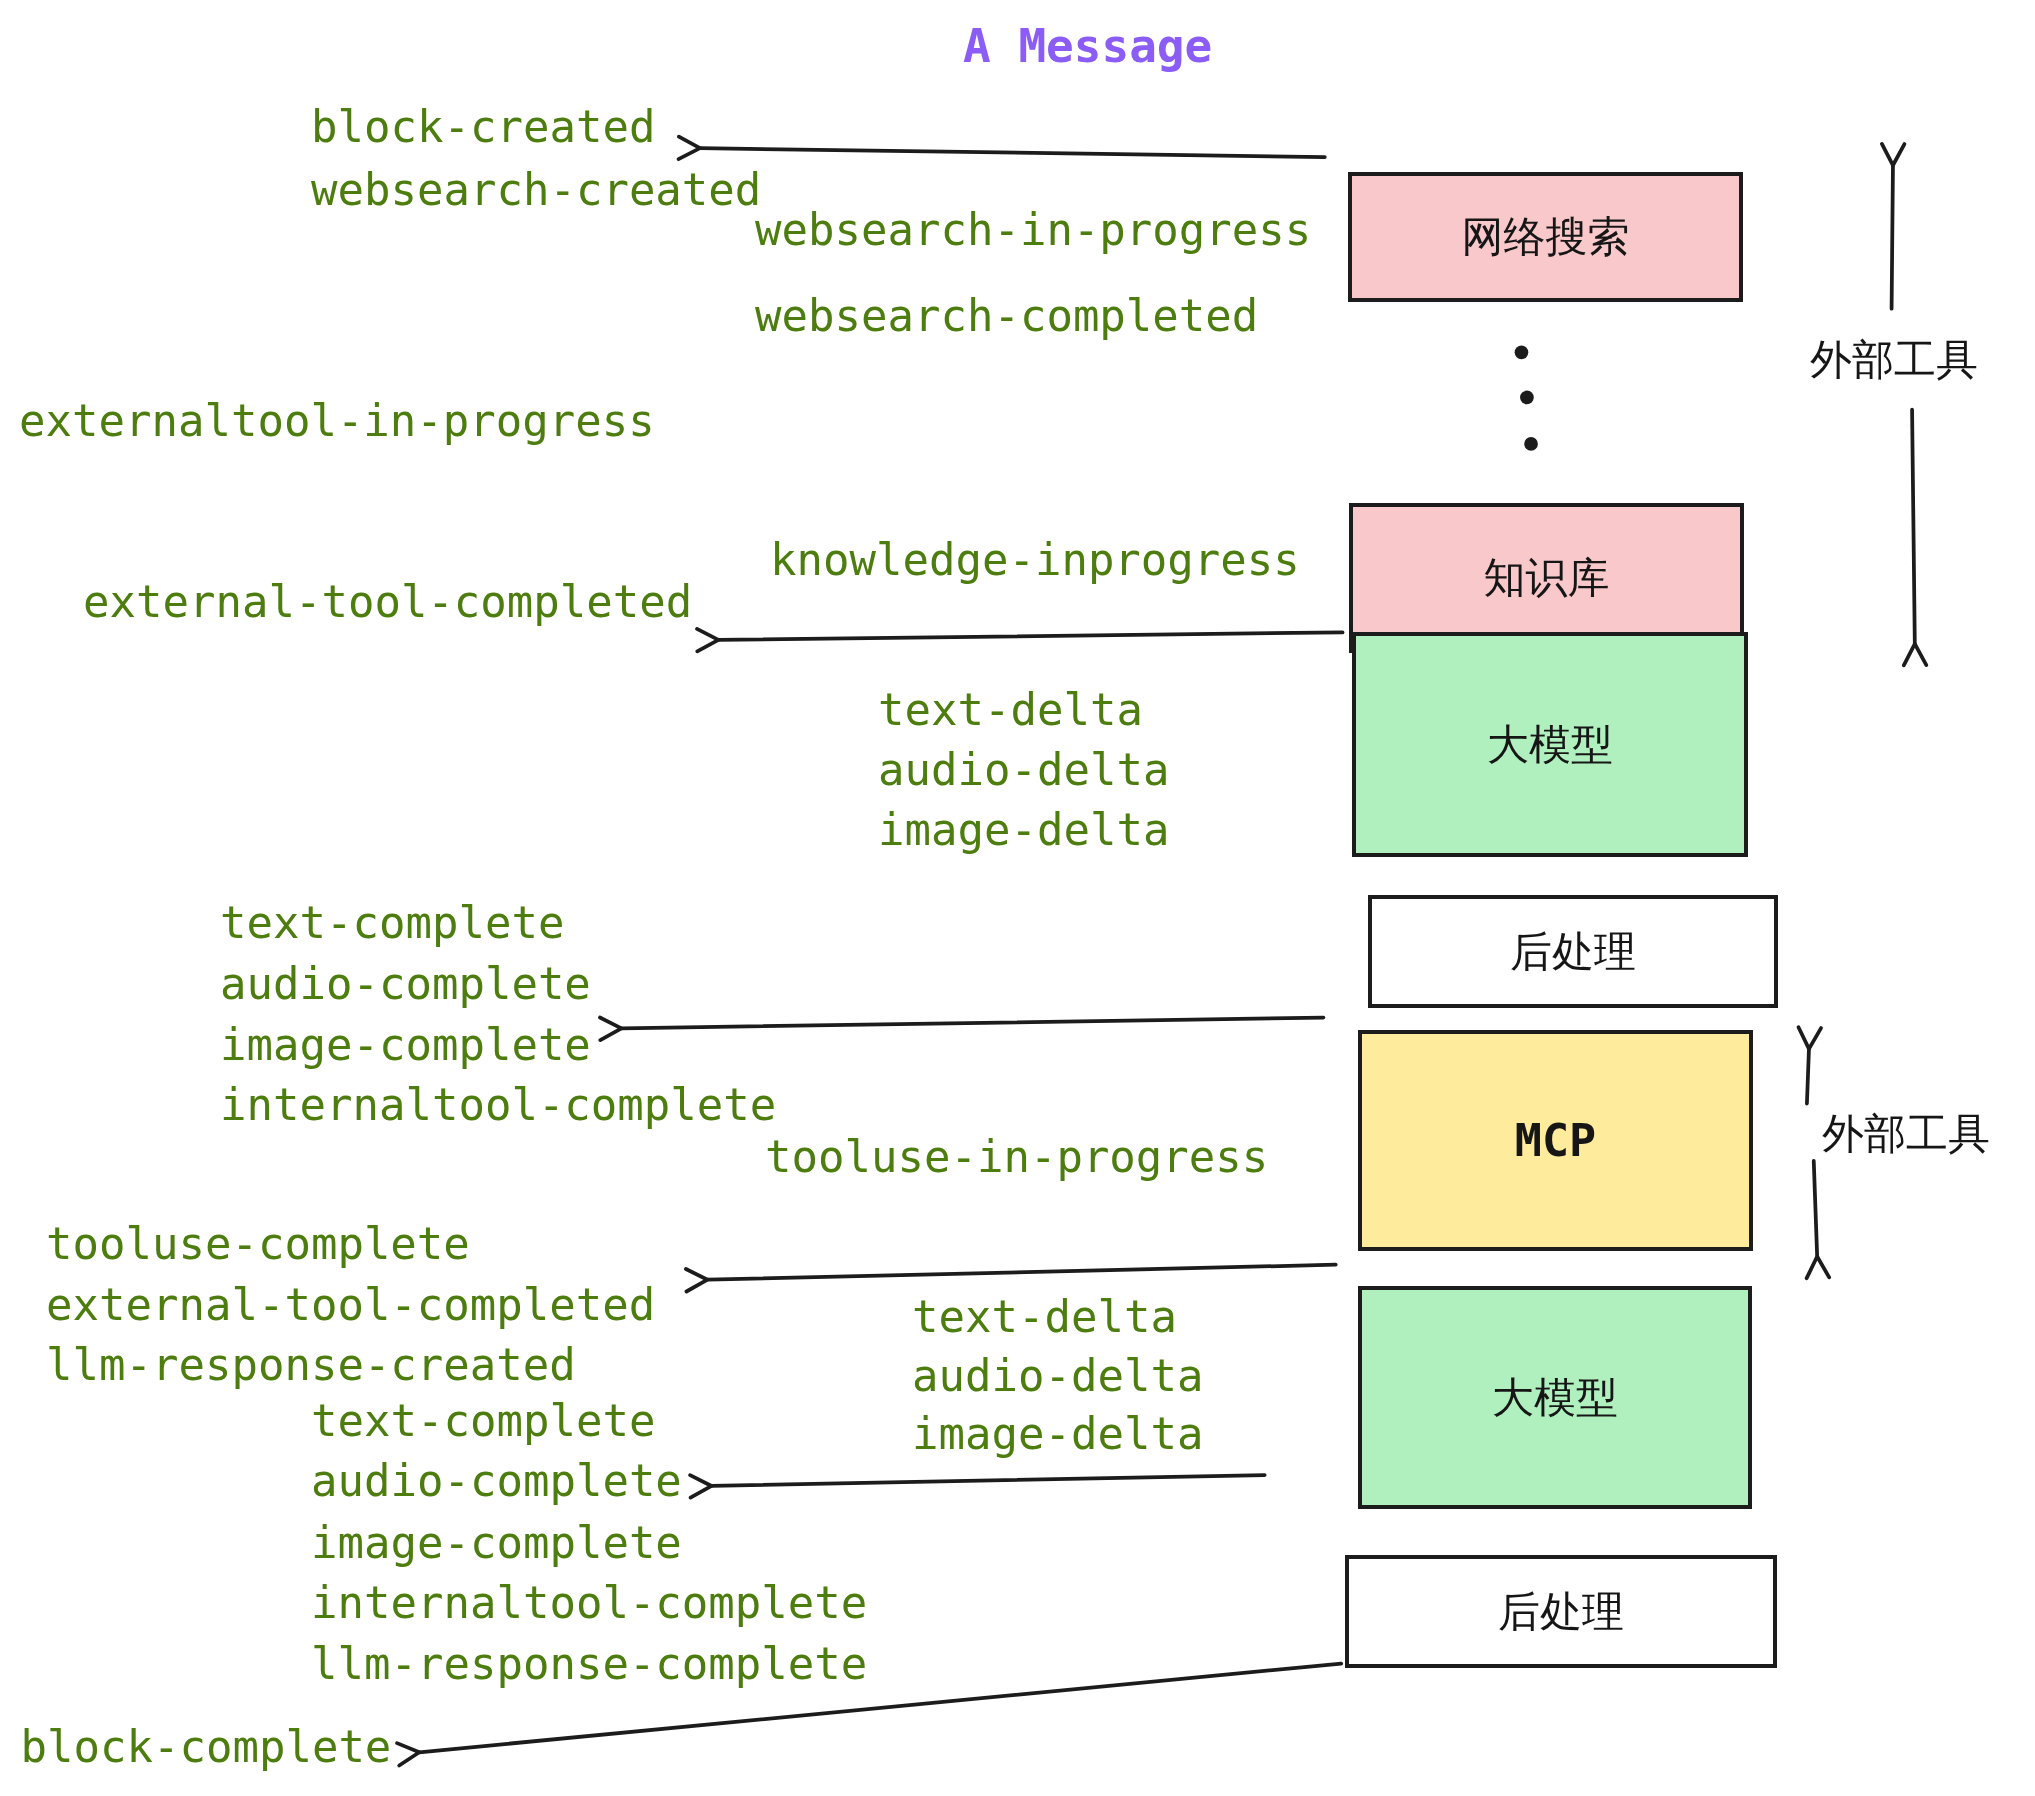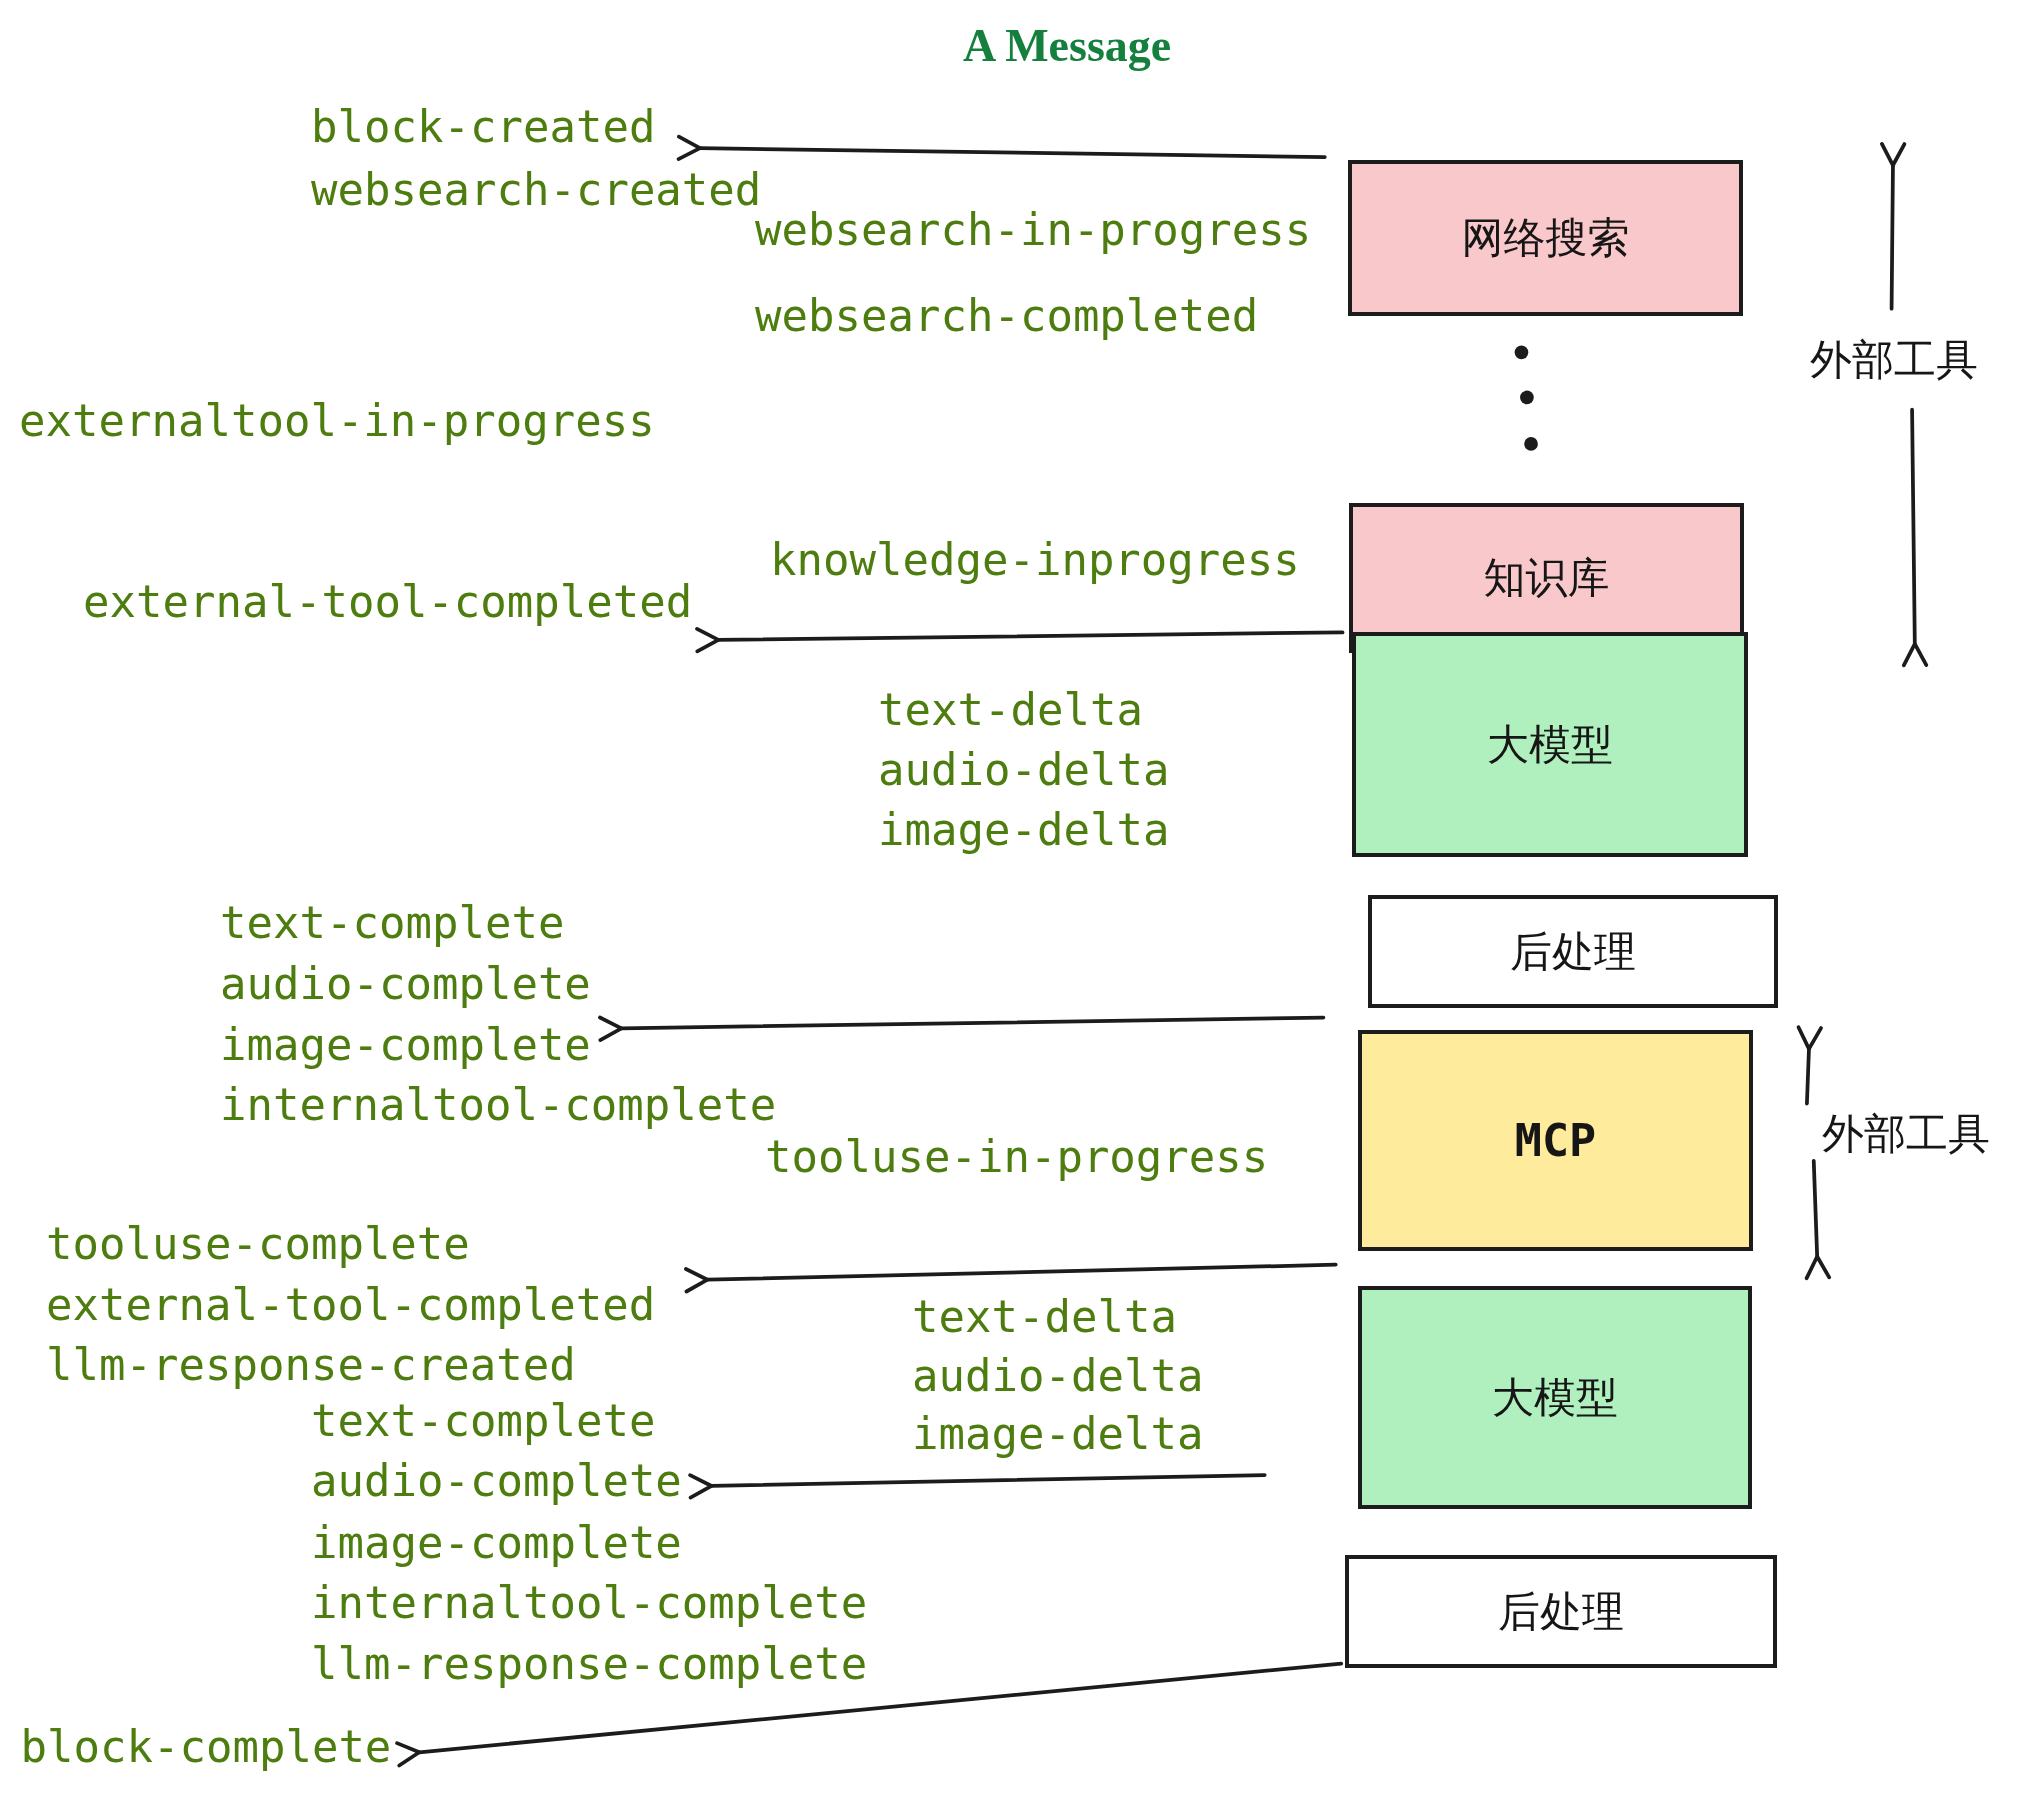--- a/index.html
+++ b/index.html
@@ -9,23 +9,22 @@
     height:1796px;
     background:#ffffff;
     font-family:"DejaVu Sans Mono", monospace;
     overflow:hidden;
   }
   .arrows{position:absolute;left:0;top:0;width:2035px;height:1796px;}
   .title{
     position:absolute;
     font-size:46px;
     font-weight:600;
-    color:#15803d;
+    color:#8b5cf6;
     white-space:nowrap;
-    font-family:Liberation Serif, serif;
   }
   .event{
     position:absolute;
     font-size:44px;
     color:#4d7c0f;
     white-space:nowrap;
   }
   .box{
     position:absolute;
     box-sizing:border-box;
@@ -116,21 +115,21 @@
   <div class="event" style="left:912px;top:1408px">image-delta</div>
 
   <div class="event" style="left:311px;top:1395px">text-complete</div>
   <div class="event" style="left:311px;top:1455px">audio-complete</div>
   <div class="event" style="left:311px;top:1517px">image-complete</div>
   <div class="event" style="left:311px;top:1577px">internaltool-complete</div>
   <div class="event" style="left:311px;top:1638px">llm-response-complete</div>
 
   <div class="event" style="left:20.5px;top:1721px">block-complete</div>
 
-  <div class="box" style="left: 1348px; top: 160px; width: 395px; height: 156px; background: rgb(249, 200, 203);">
+  <div class="box" style="left: 1348px; top: 172px; width: 395px; height: 130px; background: rgb(249, 200, 203);">
     <span class="zh">网络搜索</span>
   </div>
 
   <div class="box" style="left: 1349px; top: 503px; width: 395px; height: 150px; background: rgb(249, 200, 203);">
     <span class="zh">知识库</span>
   </div>
 
   <div class="box" style="left: 1352px; top: 632px; width: 396px; height: 225px; background: rgb(176, 240, 190);">
     <span class="zh">大模型</span>
   </div>

